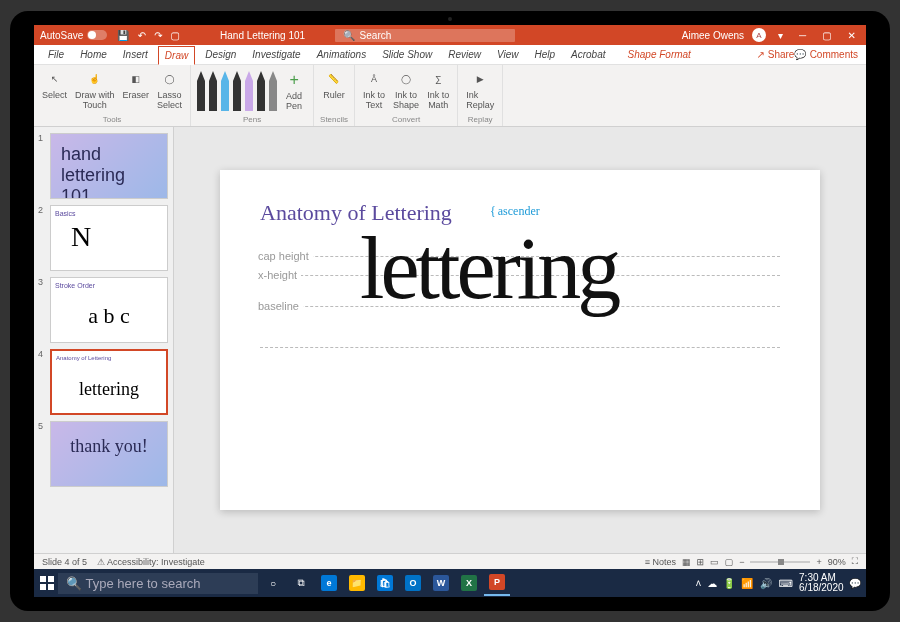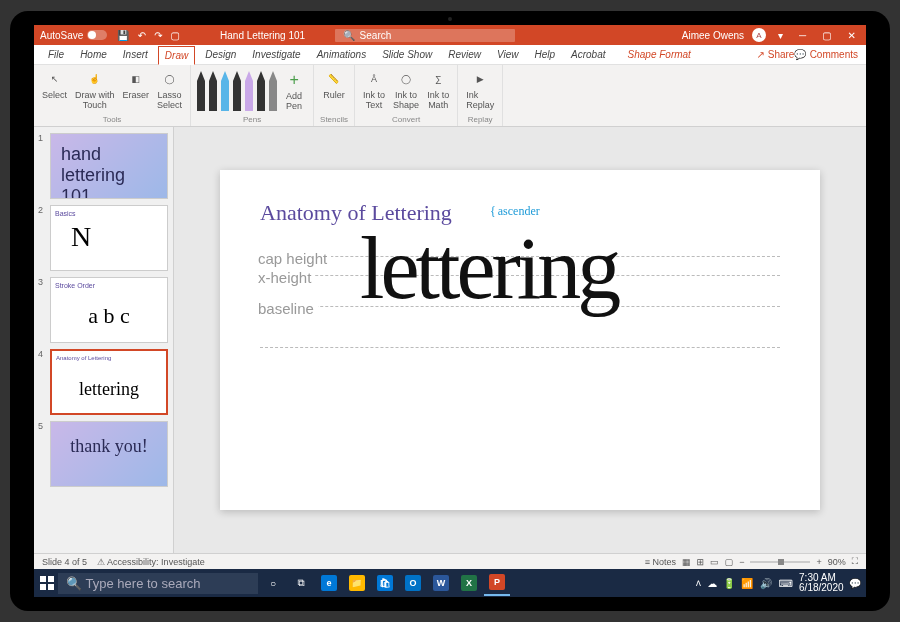--- a/index.html
+++ b/index.html
@@ -39,21 +39,21 @@
 .thumb-wrap { display: flex; gap: 4px; margin-bottom: 6px; }
 .thumb-num { font-size: 9px; color: #666; width: 8px; }
 .thumb { width: 118px; height: 66px; background: #fff; border: 1px solid #ccc; position: relative; overflow: hidden; cursor: pointer; }
 .thumb.active { border: 2px solid #d24726; }
 
 .canvas { flex: 1; display: flex; align-items: center; justify-content: center; padding: 16px; }
 .slide { width: 600px; height: 340px; background: #fff; box-shadow: 0 2px 8px rgba(0,0,0,0.2); padding: 30px 40px; position: relative; }
 .slide-title { font-family: 'Brush Script MT', cursive; color: #5b4a9e; font-size: 22px; margin-bottom: 20px; }
 .guides { position: relative; margin-top: 30px; }
 .guide-line { border-top: 1px dashed #bbb; height: 1px; position: relative; }
-.guide-label { position: absolute; left: -2px; top: -7px; font-size: 15px; color: #999; background:#fff; padding-right:4px; }
+.guide-label { position: absolute; left: -2px; top: -7px; font-size: 11px; color: #999; background:#fff; padding-right:4px; }
 .lettering-word { position: absolute; left: 100px; top: -38px; font-family: 'Brush Script MT', cursive; font-size: 88px; color: #111; font-weight: normal; letter-spacing: -4px; }
 .ascender-label { position: absolute; left: 230px; top: -52px; font-size: 12px; color: #1e9bd8; font-family: 'Comic Sans MS', cursive; }
 .ascender-label::before { content: '}'; transform: rotate(180deg); display:inline-block; margin-right:2px; }
 
 .statusbar { height: 16px; background: #f3f2f1; border-top: 1px solid #d0d0d0; display: flex; align-items: center; font-size: 9px; color: #555; padding: 0 8px; gap: 10px; }
 .statusbar .right { margin-left: auto; display: flex; gap: 6px; align-items: center; }
 .zoom-slider { width: 60px; height: 2px; background: #ccc; position: relative; }
 .zoom-slider::after { content:''; width:6px; height:6px; background:#888; position:absolute; top:-2px; left:28px; }
 
 .taskbar { height: 28px; background: #1a2a44; display: flex; align-items: center; padding: 0 4px; gap: 2px; color: #fff; font-size: 10px; }

